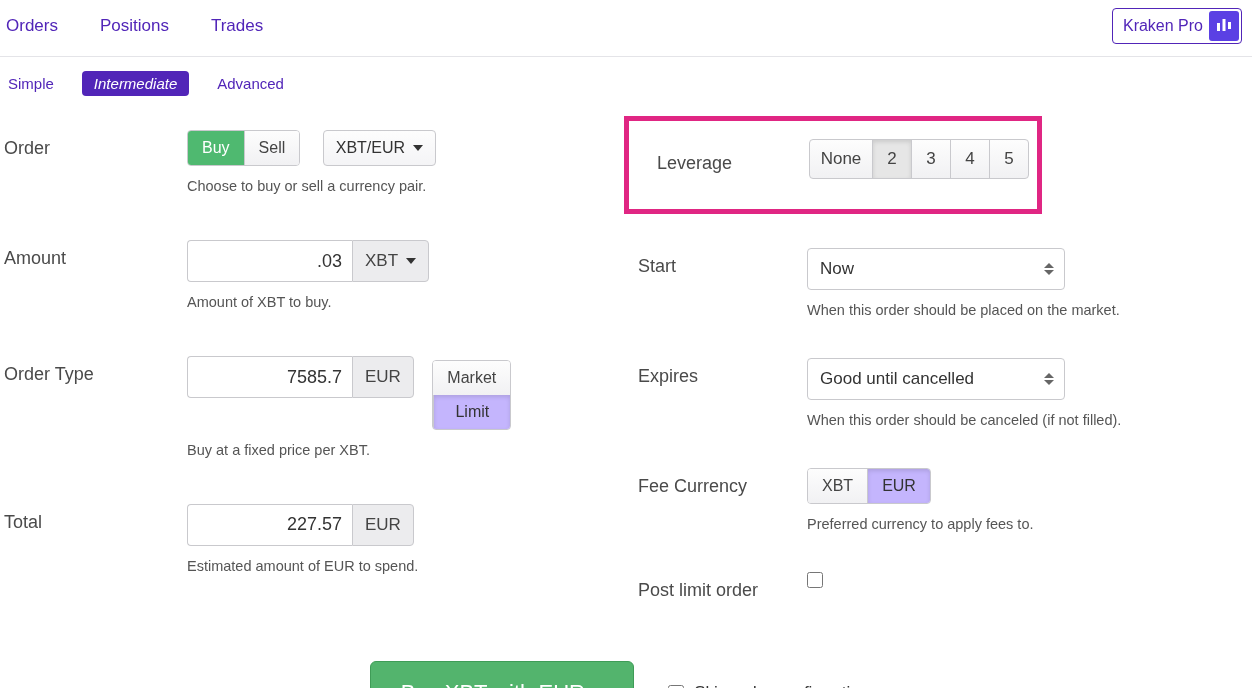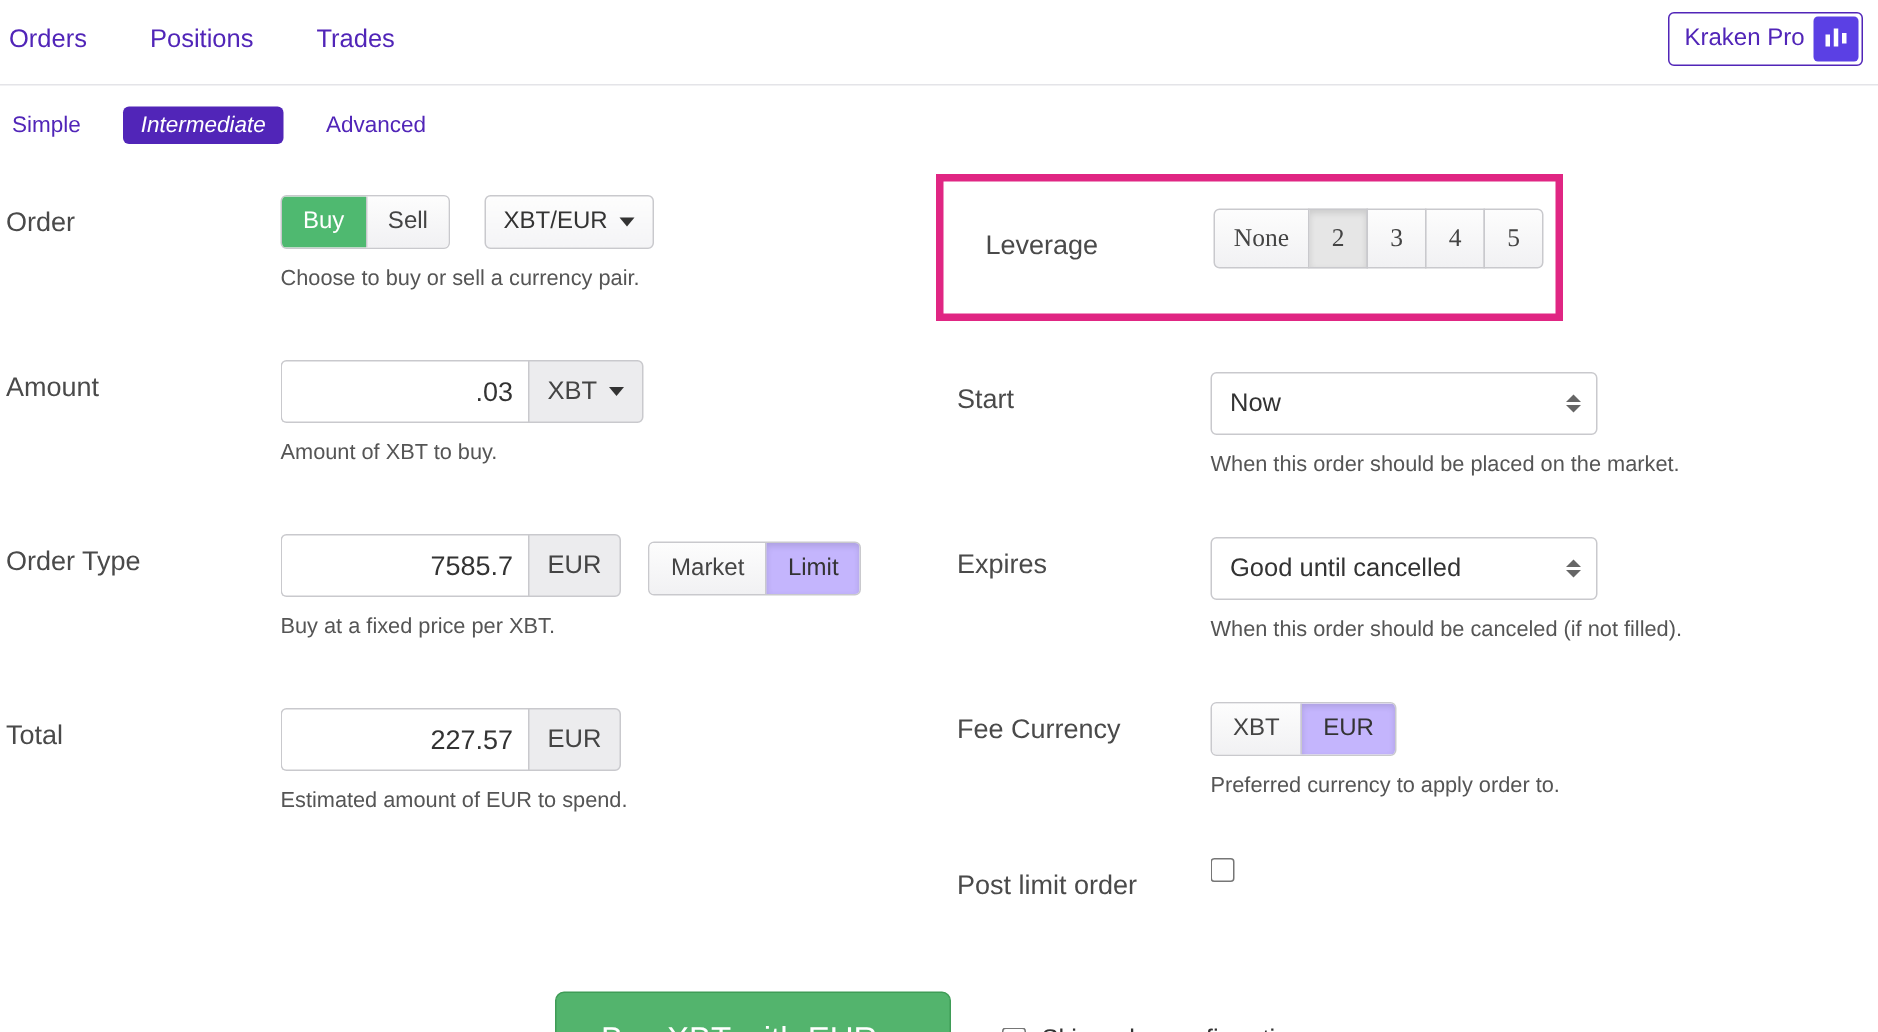--- a/index.html
+++ b/index.html
@@ -127,21 +127,21 @@
     gap: 8px;
     border: 1px solid #c9c9cd;
     border-radius: 0 4px 4px 0;
     background: #ececee;
     padding: 0 12px;
     font-size: 17px;
     color: #444;
     cursor: pointer;
   }
   .input-combo .suffix.nodrop { cursor: default; }
-  .ml-gap { margin-left: 14px; }
+  .ml-gap { margin-left: 14px; flex-direction: column; }
   .select-box {
     width: 258px;
     height: 42px;
     border: 1px solid #c9c9cd;
     border-radius: 4px;
     display: flex;
     align-items: center;
     justify-content: space-between;
     padding: 0 10px 0 12px;
     font-size: 17px;
@@ -160,21 +160,21 @@
     padding: 18px 8px 30px 14px;
     margin-top: -14px;
     width: 418px;
   }
   .leverage-row { display:flex; justify-content:space-between; align-items:center; }
   .leverage-btns { display:flex; }
   .leverage-btns > button {
     width: 40px; height: 40px;
     border: 1px solid #c9c9cd;
     background: linear-gradient(#fdfdfd,#f1f1f3);
-    font-size: 17px; color: #444; cursor: pointer; font-family: Liberation Serif, serif;
+    font-size: 17px; color: #444; cursor: pointer;
   }
   .leverage-btns > button:first-child { border-radius: 4px 0 0 4px; width: 64px; }
   .leverage-btns > button:last-child { border-radius: 0 4px 4px 0; }
   .leverage-btns > button + button { margin-left: -1px; }
   .leverage-btns > button.sel { background: #e6e6e6; box-shadow: inset 0 2px 4px rgba(0,0,0,0.12); }
   .checkbox { width:16px; height:16px; cursor:pointer; }
   .submit-row {
     display:flex; align-items:center; justify-content:center;
     gap: 34px; margin: 60px 0 24px 0;
   }
@@ -328,21 +328,21 @@
       </div>
     </div>
 
     <div class="row">
       <div class="row-label right">Fee Currency</div>
       <div class="field-stack">
         <span class="btn-toggle-group">
           <button>XBT</button>
           <button class="active-grey">EUR</button>
         </span>
-        <div class="helper">Preferred currency to apply order to.</div>
+        <div class="helper">Preferred currency to apply fees to.</div>
       </div>
     </div>
 
     <div class="row">
       <div class="row-label right" style="white-space:nowrap">Post limit order</div>
       <div class="field-stack">
         <input type="checkbox" class="checkbox" style="">
       </div>
     </div>
 

